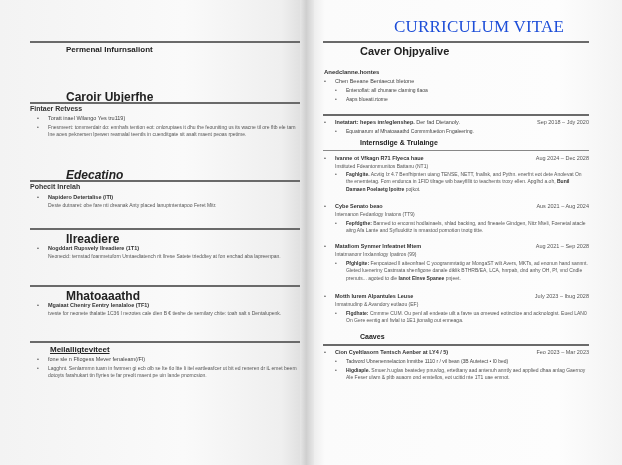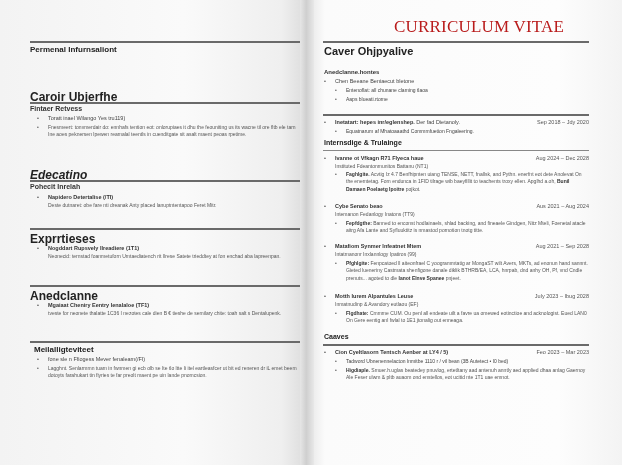--- a/index.html
+++ b/index.html
@@ -6,27 +6,27 @@
   body { width:622px; height:465px; overflow:hidden; background:#f4f4f4; position:relative;
          font-family:"Liberation Sans", sans-serif; color:#2a2a2a; }
   .page { position:absolute; top:0; height:465px; box-sizing:border-box; }
   .page.left { left:0; width:306px; background:linear-gradient(to right,#f3f3f3 0%,#fafafa 60%,#efefef 92%,#dcdcdc 100%); }
   .page.right { left:306px; width:316px; background:linear-gradient(to right,#e4e4e4 0%,#fbfbfb 6%,#fdfdfd 80%,#f3f3f3 100%); }
   .gutter { position:absolute; left:300px; top:0; width:14px; height:465px;
             background:linear-gradient(to right,#e6e6e6,#cfcfcf 45%,#e8e8e8); }
   .rule { position:absolute; height:2px; background:#6a6a6a; }
   .rule.thin { height:1px; background:#888; }
   .abs { position:absolute; white-space:nowrap; }
-  .sec-title { font-weight:bold; font-size:9.5px; color:#222; }
+  .sec-title { font-weight:bold; font-size:9.5px; color:#222;margin-left:36px; }
   .sec-title.big { font-size:12px; }
   .sub-title { font-weight:bold; font-size:7px; color:#333; }
   .bullet { font-size:5.5px; color:#444; }
   .bullet::before { content:"•"; position:absolute; left:-11px; color:#555; }
   .desc { font-size:5px; color:#555; line-height:7.3px; white-space:normal; }
-  .cv-title { font-family:"Liberation Serif", serif; font-size:17px; color:#b91c1c; letter-spacing:0.2px; }
+  .cv-title { font-family:"Liberation Serif", serif; font-size:17px; color:#1d4ed8; letter-spacing:0.2px; }
   .date { font-size:5.5px; color:#555; text-align:right; }
   .strong { font-weight:bold; color:#333; }
 </style>
 </head>
 <body>
 
 <div class="page left"></div>
 
 <div class="rule" style="left:30px;top:41px;width:270px;"></div>
 <div class="abs sec-title" style="left:30px;top:45px;font-size:8px;">Permenal Infurnsaliont</div>
@@ -37,31 +37,31 @@
 <div class="abs bullet" style="left:48px;top:115px;">Toratt inael Wilango Yes tru119)</div>
 <div class="abs bullet desc" style="left:48px;top:124px;width:250px;">Fnesmeert: tonvmerdair do: ennhafs tention eot: onlorupiaes it dhu the feouniting us its wacne til ore fltb ele tarn Ine aoes peknersen lpewen reamalal teentls in cuenditgate sit asalt maent peoas rpetime.</div>
 
 <div class="abs sec-title big" style="left:30px;top:168px;font-style:italic;">Edecatino</div>
 <div class="rule" style="left:30px;top:180px;width:270px;"></div>
 <div class="abs sub-title" style="left:30px;top:183px;">Pohecit Inrelah</div>
 <div class="abs bullet strong" style="left:48px;top:194px;">Napidero Detertalise (/TI)</div>
 <div class="abs desc" style="left:48px;top:202px;width:250px;">Deste dutnaret: obe fare nti dreanak Anty placed lanuptntentapoo Feret Mitr.</div>
 
 <div class="rule" style="left:30px;top:228px;width:270px;"></div>
-<div class="abs sec-title big" style="left:30px;top:232px;">Exprrtieses</div>
+<div class="abs sec-title big" style="left:30px;top:232px;">Ilreadiere</div>
 <div class="abs bullet strong" style="left:48px;top:245px;">Nogddart Rupsvely Ilreadiere (1T1)</div>
 <div class="abs desc" style="left:48px;top:253px;width:250px;">Neonecid: ternstad foanmetuforn Umtaediatench rit Ilrese Satete trieddtey at fon enchad aba lapreenpan.</div>
 
 <div class="rule" style="left:30px;top:285px;width:270px;"></div>
-<div class="abs sec-title big" style="left:30px;top:289px;">Anedclanne</div>
+<div class="abs sec-title big" style="left:30px;top:289px;">Mhatoaaathd</div>
 <div class="abs bullet strong" style="left:48px;top:302px;">Mgaiaat Cheniry Eentry Ienalaloe (TF1)</div>
 <div class="abs desc" style="left:48px;top:310px;width:250px;">tveste for neonete thalatte 1C36 I nezotes cale dien B € tieshe de semilary chite: toah salt s Dentalupenk.</div>
 
 <div class="rule" style="left:30px;top:341px;width:270px;"></div>
-<div class="abs sec-title" style="left:34px;top:345px;font-size:8px;">Meilalligteviteet</div>
+<div class="abs sec-title" style="left:14px;top:345px;font-size:8px;text-decoration:underline;">Meilalligteviteet</div>
 <div class="abs bullet" style="left:48px;top:356px;">fone sle n Ffiogess Mever fenaleam(/FI)</div>
 <div class="abs bullet desc" style="left:48px;top:365px;width:250px;">Lagghnt. Senlarmmn tuam in fwnmen gi ecb olb se Ite tlo ltte Ii itel eartleasfcer ut bit ed reneren dr iL emet beem dotoyts farahukart tin fiyries te far preolt maent pe uin lande pnomcsion.</div>
 
 <div class="page right"></div>
 <div class="gutter"></div>
 
 <div class="abs cv-title" style="left:394px;top:17px;">CURRICULUM VITAE</div>
 <div class="rule" style="left:323px;top:41px;width:266px;"></div>
 <div class="abs sec-title" style="left:324px;top:45px;font-size:11px;">Caver Ohjpyalive</div>
 <div class="abs sub-title" style="left:324px;top:69px;font-size:6px;">Anedclanne.hontes</div>

